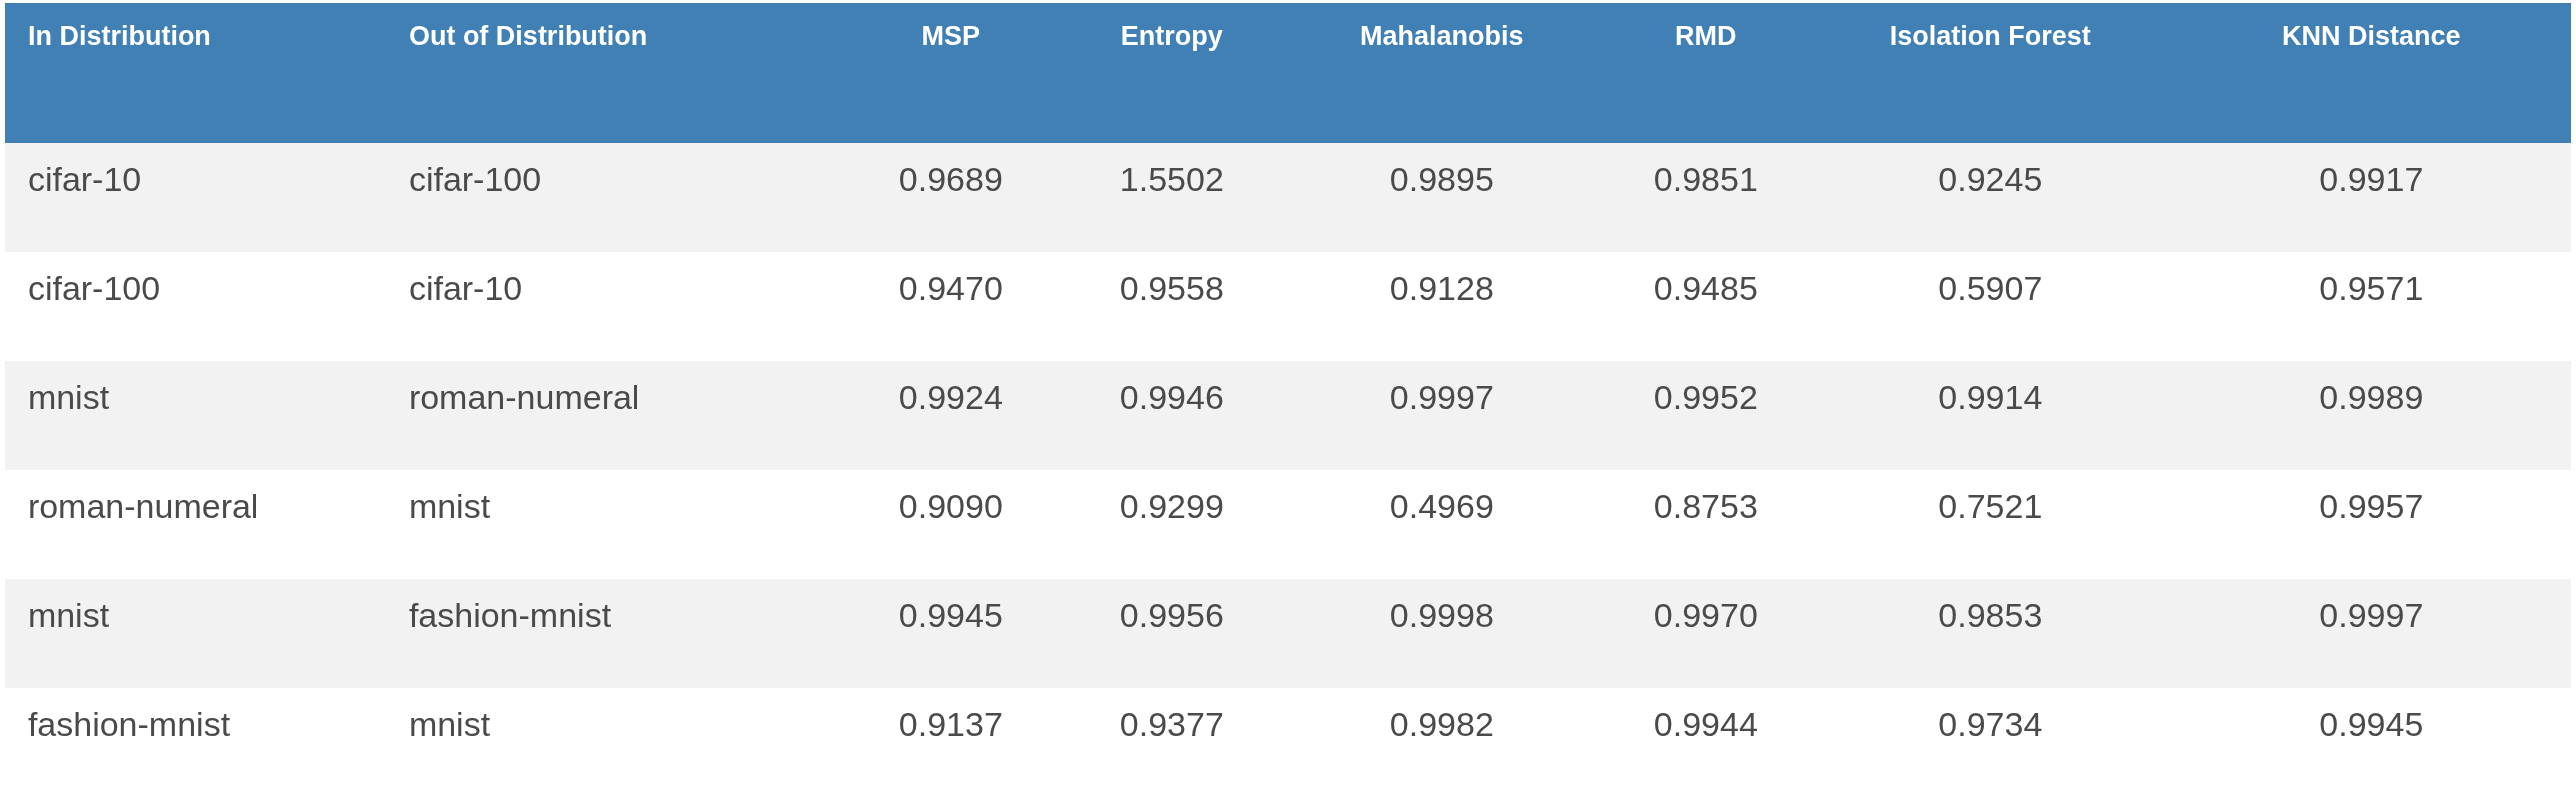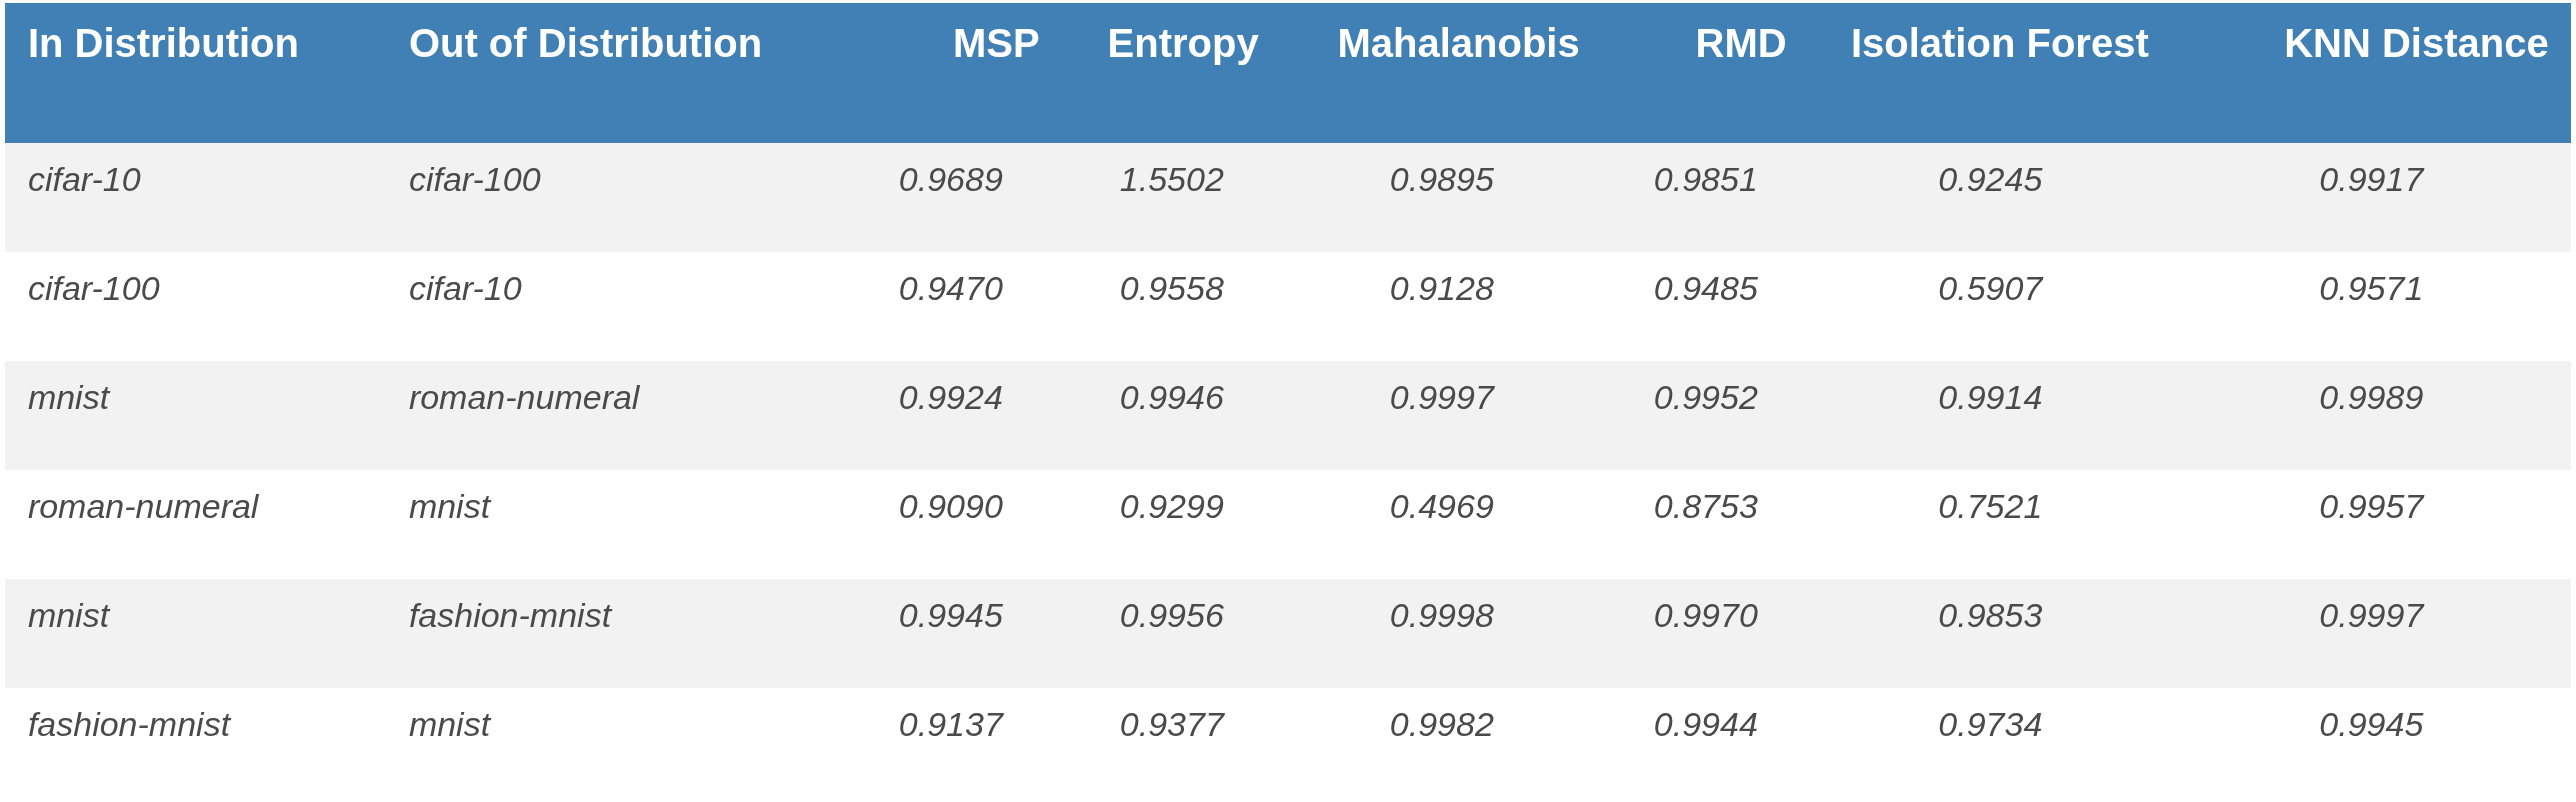--- a/index.html
+++ b/index.html
@@ -21,47 +21,46 @@
     margin-top: 3px;
     table-layout: fixed;
   }
 
   #results-table thead tr {
     background: #4180b4;
   }
 
   #results-table thead th {
     color: #ffffff;
-    font-size: 40px;
+    font-size: 27px;
     font-weight: bold;
     line-height: 1.12;
     padding: 18px 22.6px 19.6px 22.6px;
     vertical-align: top;
     height: 140px;
     box-sizing: border-box;
     border: none;
   }
 
   #results-table thead th.col-text {
     text-align: left;
   }
   #results-table thead th.col-num {
-    text-align: right;
+    text-align: center;
   }
 
   #results-table tbody td {
     font-size: 34px;
     font-weight: normal;
     color: #4a4a4a;
     padding: 16.6px 22.6px 16.6px 22.6px;
     height: 109px;
     box-sizing: border-box;
     vertical-align: top;
     border: none;
-    font-style: italic;
   }
 
   #results-table tbody td.col-text {
     text-align: left;
   }
   #results-table tbody td.col-num {
     text-align: center;
   }
 
   #results-table tbody tr.row-odd {

